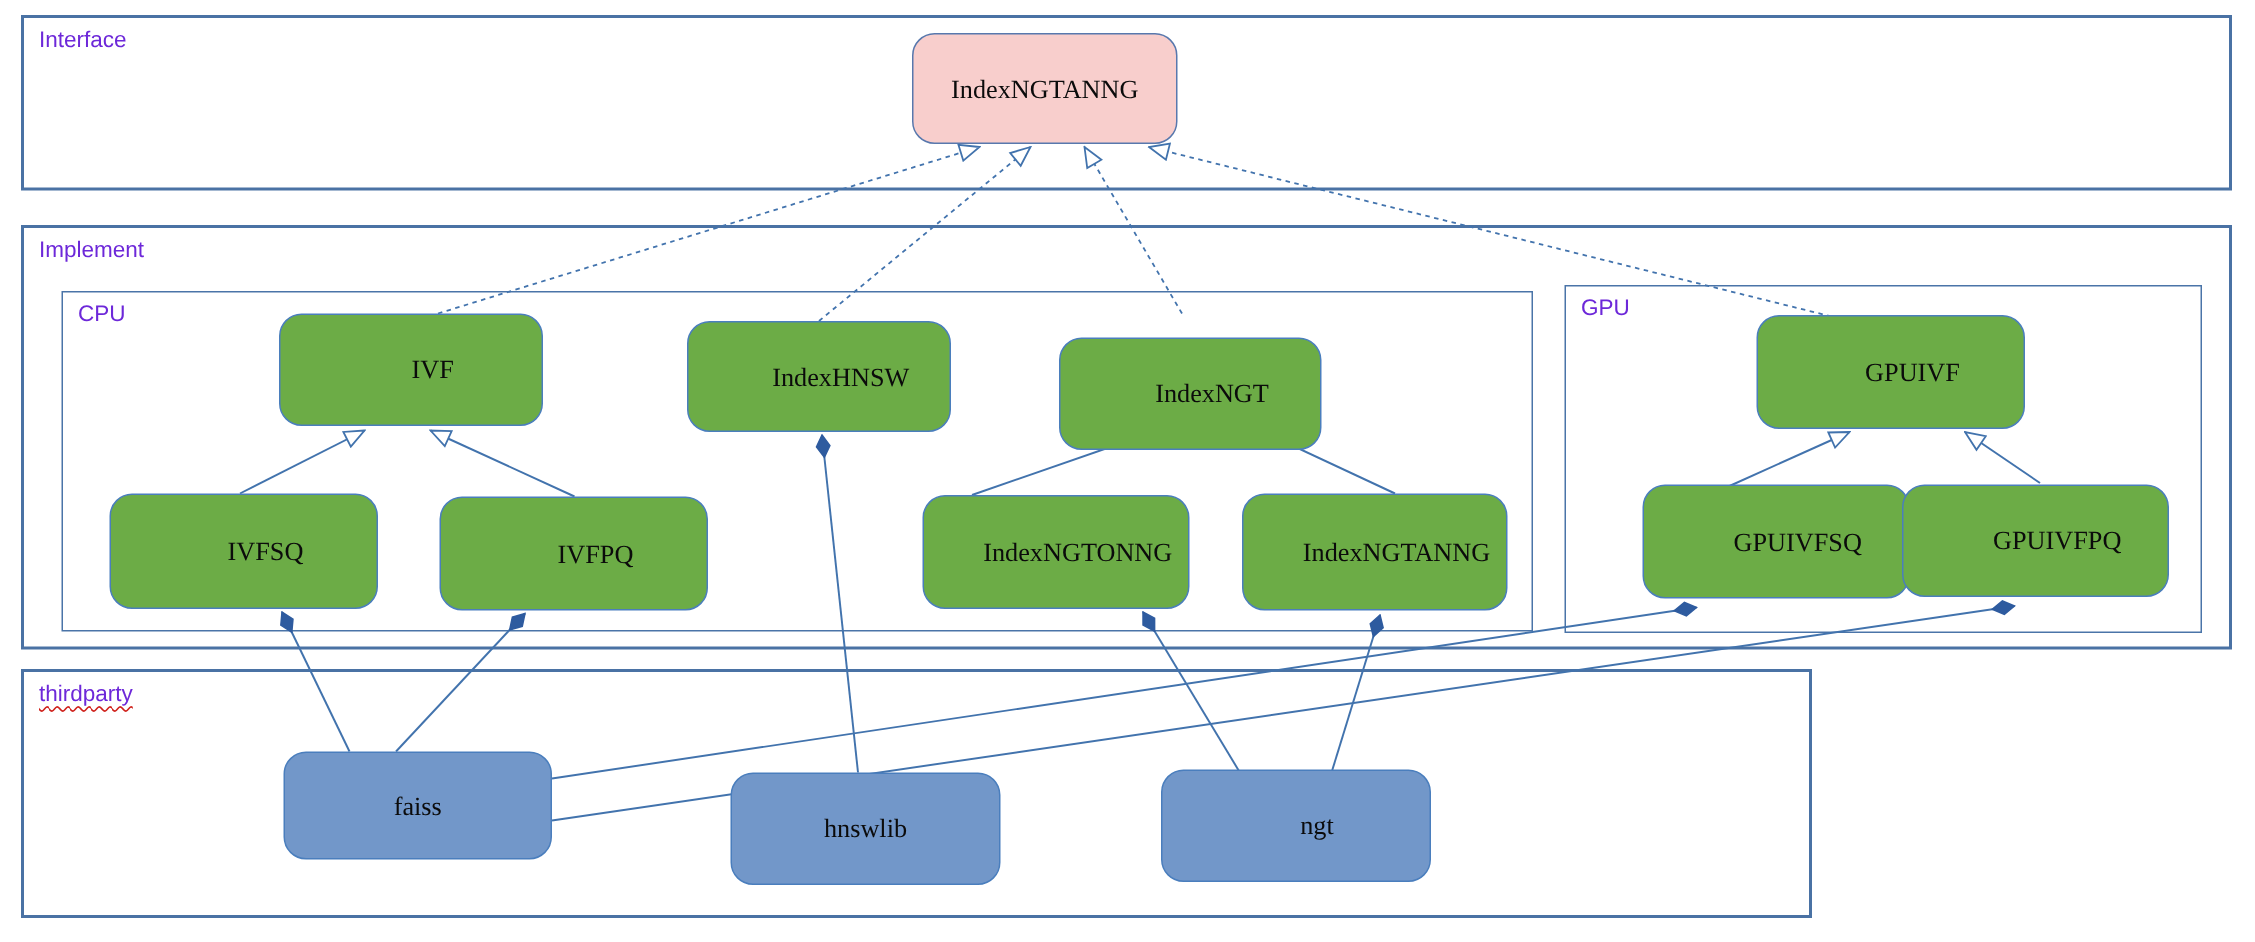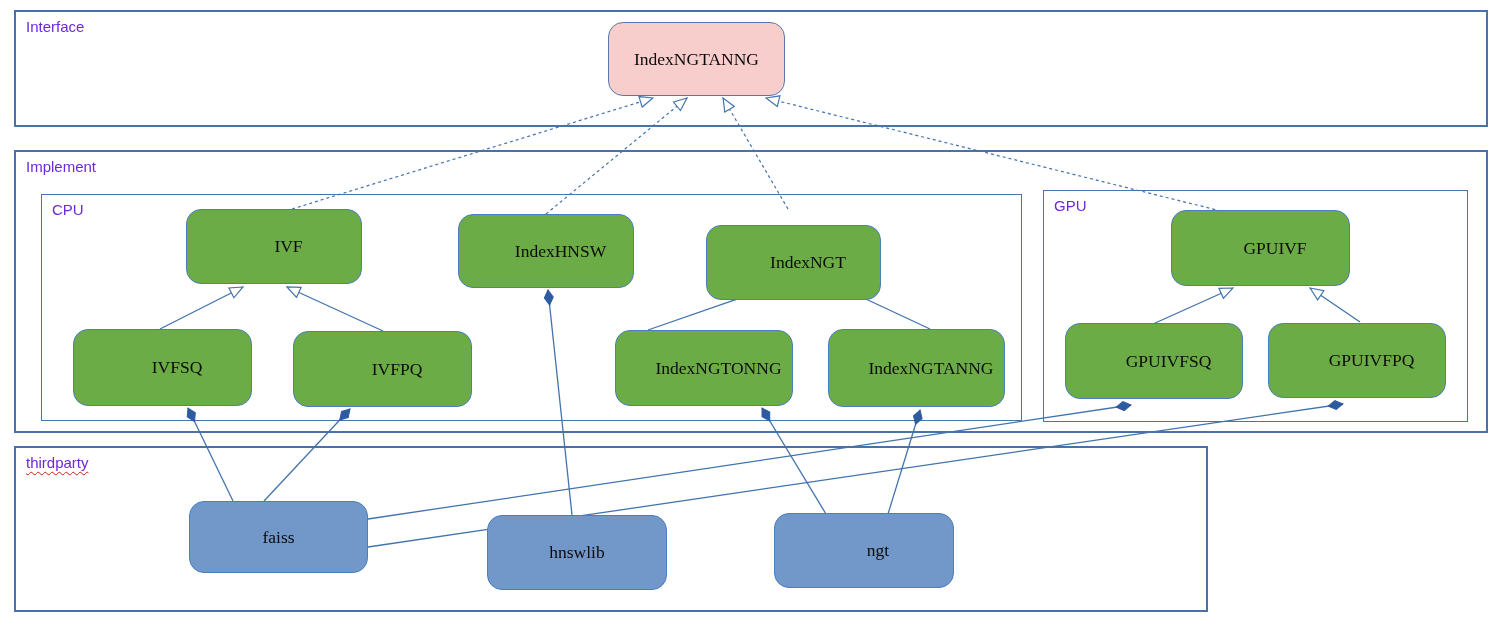--- a/index.html
+++ b/index.html
@@ -138,21 +138,21 @@
   </div>
 
   <div class="node green" style="left:615px;top:330px;width:178px;height:76px;">
     <span>IndexNGTONNG</span>
   </div>
 
   <div class="node green" style="left:828px;top:329px;width:177px;height:78px;">
     <span>IndexNGTANNG</span>
   </div>
 
-  <div class="node green" style="left:1065px;top:323px;width:178px;height:76px;">
+  <div class="node green" style="left:1095px;top:323px;width:178px;height:76px;">
     <span>GPUIVFSQ</span>
   </div>
 
   <div class="node green" style="left:1268px;top:323px;width:178px;height:75px;">
     <span>GPUIVFPQ</span>
   </div>
 
   <div class="node blue" style="left:189px;top:501px;width:179px;height:72px;">
     <span>faiss</span>
   </div>

